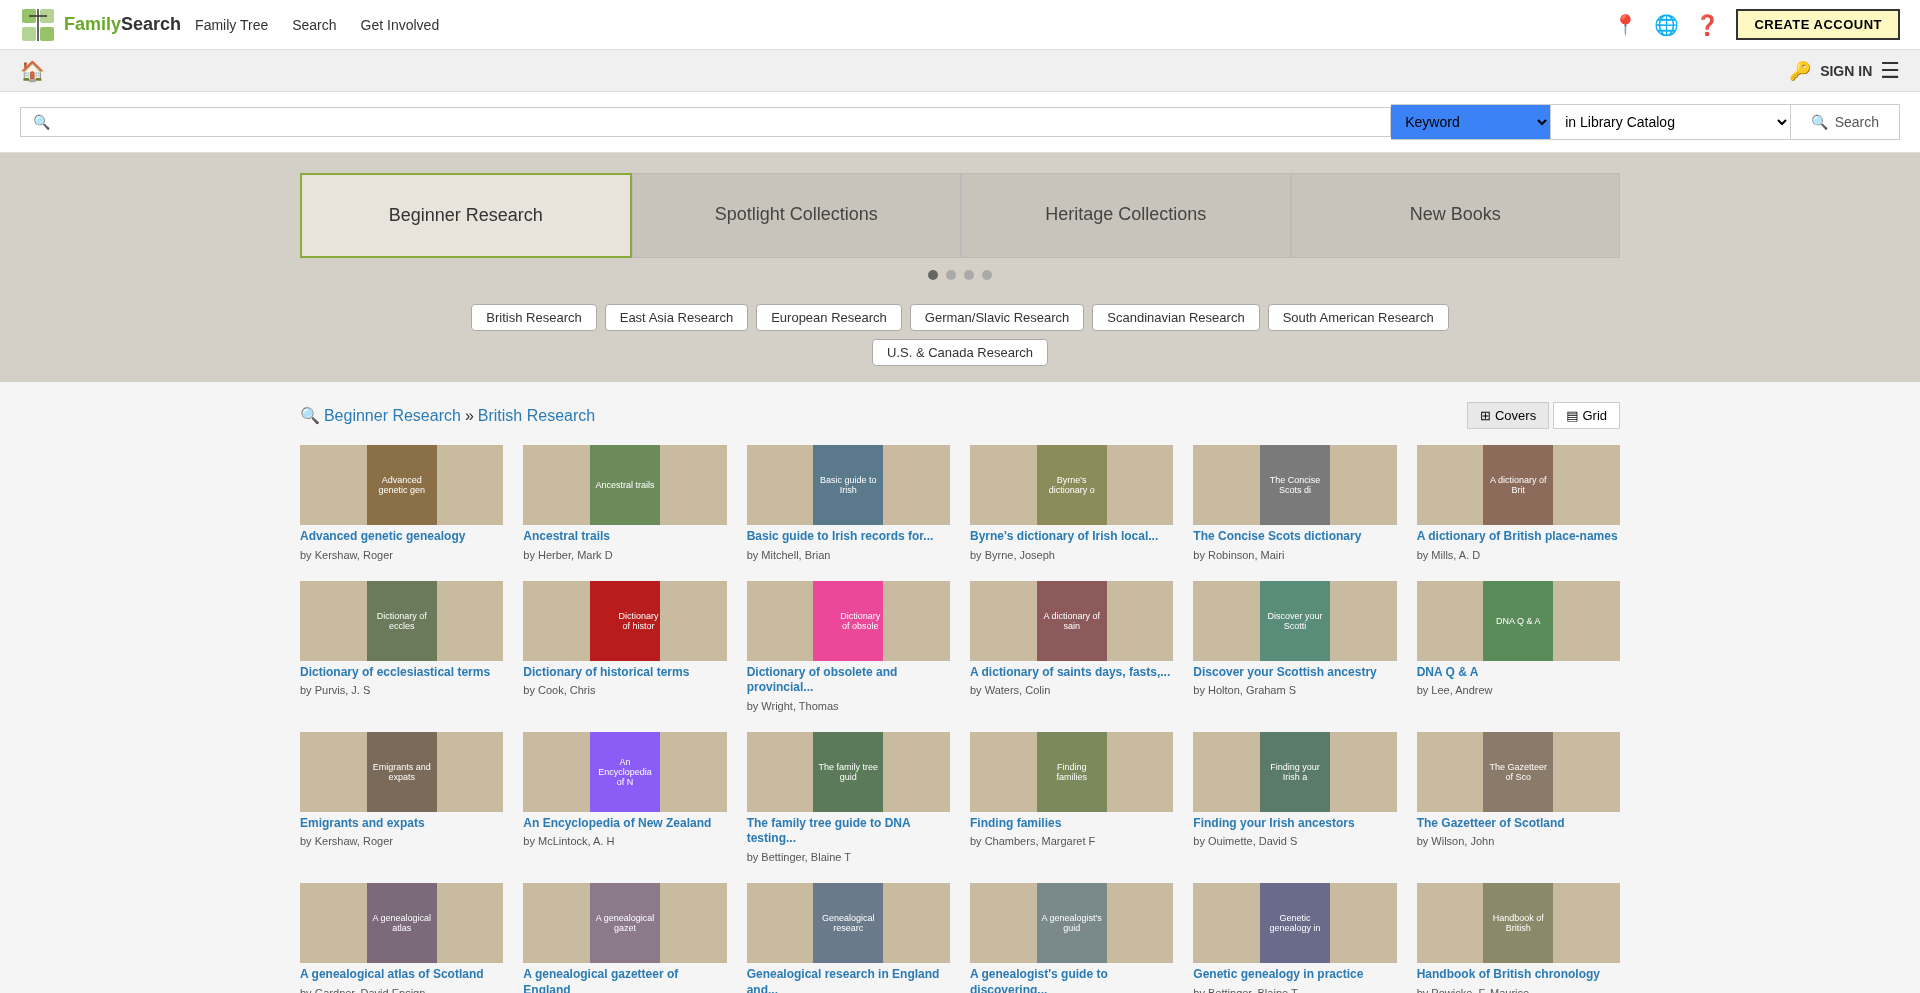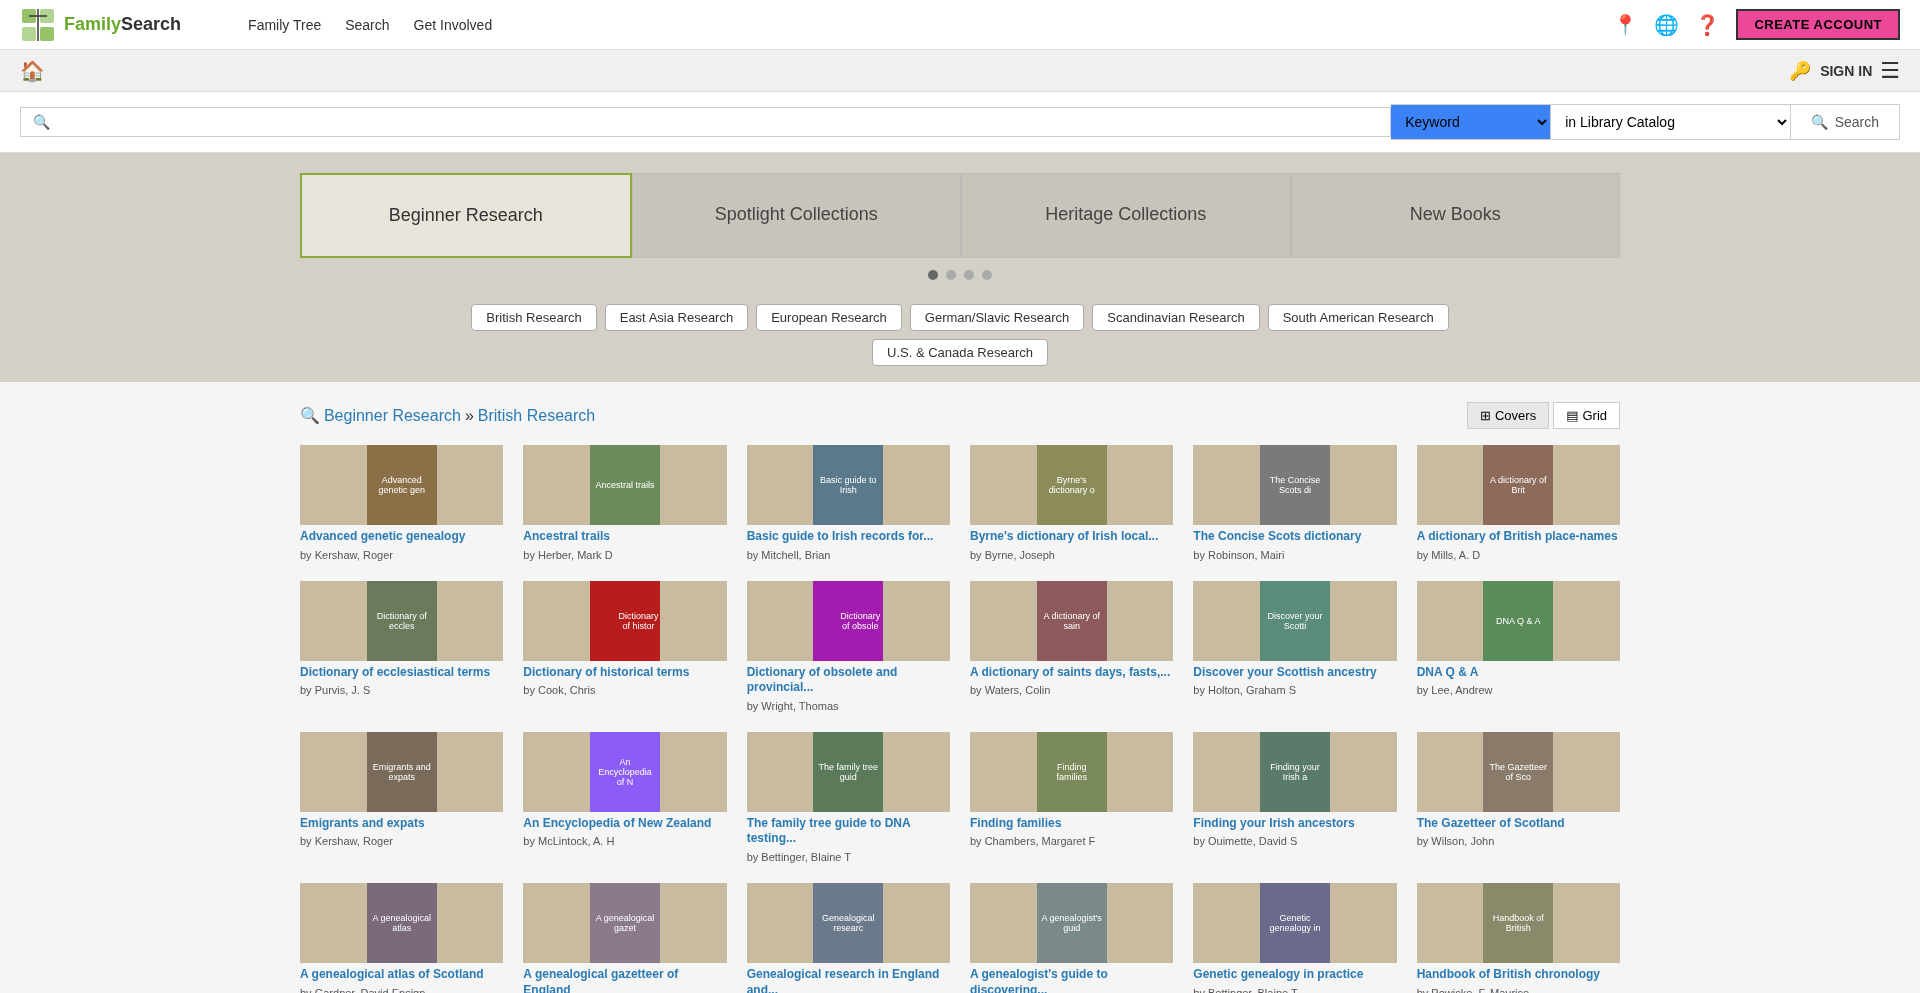--- a/index.html
+++ b/index.html
@@ -10,39 +10,38 @@
       background: #fff;
       border-bottom: 1px solid #ddd;
       display: flex;
       align-items: center;
       padding: 0 20px;
       height: 50px;
     }
     .logo {
       display: flex;
       align-items: center;
-      margin-right: 40px;
+      margin-right: 14px;
       text-align: center;
     }
     .logo-icon {
       width: 36px;
       height: 36px;
       margin-right: 8px;
     }
     .logo-text {
       font-size: 18px;
       font-weight: bold;
       color: #333;
     }
     .logo-text span { color: #6aaa2a; }
     .nav-links {
       display: flex;
       gap: 24px;
       flex: 1;
-      margin-left: 27px;
     }
     .nav-link {
       text-decoration: none;
       color: #333;
       font-size: 14px;
       cursor: pointer;
     }
     .nav-right {
       display: flex;
       align-items: center;
@@ -51,21 +50,21 @@
     .nav-icon {
       font-size: 20px;
       color: #555;
       cursor: pointer;
     }
     .create-account-btn {
       border: 2px solid #333;
       padding: 6px 16px;
       font-size: 13px;
       font-weight: bold;
-      background: #ec4899;
+      background: #fef9c3;
       cursor: pointer;
       letter-spacing: 0.5px;
     }
 
     
     .secondary-nav {
       background: #f0f0f0;
       display: flex;
       align-items: center;
       justify-content: space-between;
@@ -437,21 +436,21 @@
       </div>
       <div class="book-item">
         <div class="book-cover">
           <div class="book-cover-placeholder" style="background: #b91c1c; padding-left: 31px;">Dictionary of histor</div>
         </div>
         <div class="book-title">Dictionary of historical terms</div>
         <div class="book-author">by Cook, Chris</div>
       </div>
       <div class="book-item">
         <div class="book-cover">
-          <div class="book-cover-placeholder" style="background: #a21caf; padding-left: 28px;">Dictionary of obsole</div>
+          <div class="book-cover-placeholder" style="background: #ec4899; padding-left: 28px;">Dictionary of obsole</div>
         </div>
         <div class="book-title">Dictionary of obsolete and provincial...</div>
         <div class="book-author">by Wright, Thomas</div>
       </div>
       <div class="book-item">
         <div class="book-cover">
           <div class="book-cover-placeholder" style="background: rgb(140, 90, 90);">A dictionary of sain</div>
         </div>
         <div class="book-title">A dictionary of saints days, fasts,...</div>
         <div class="book-author">by Waters, Colin</div>

